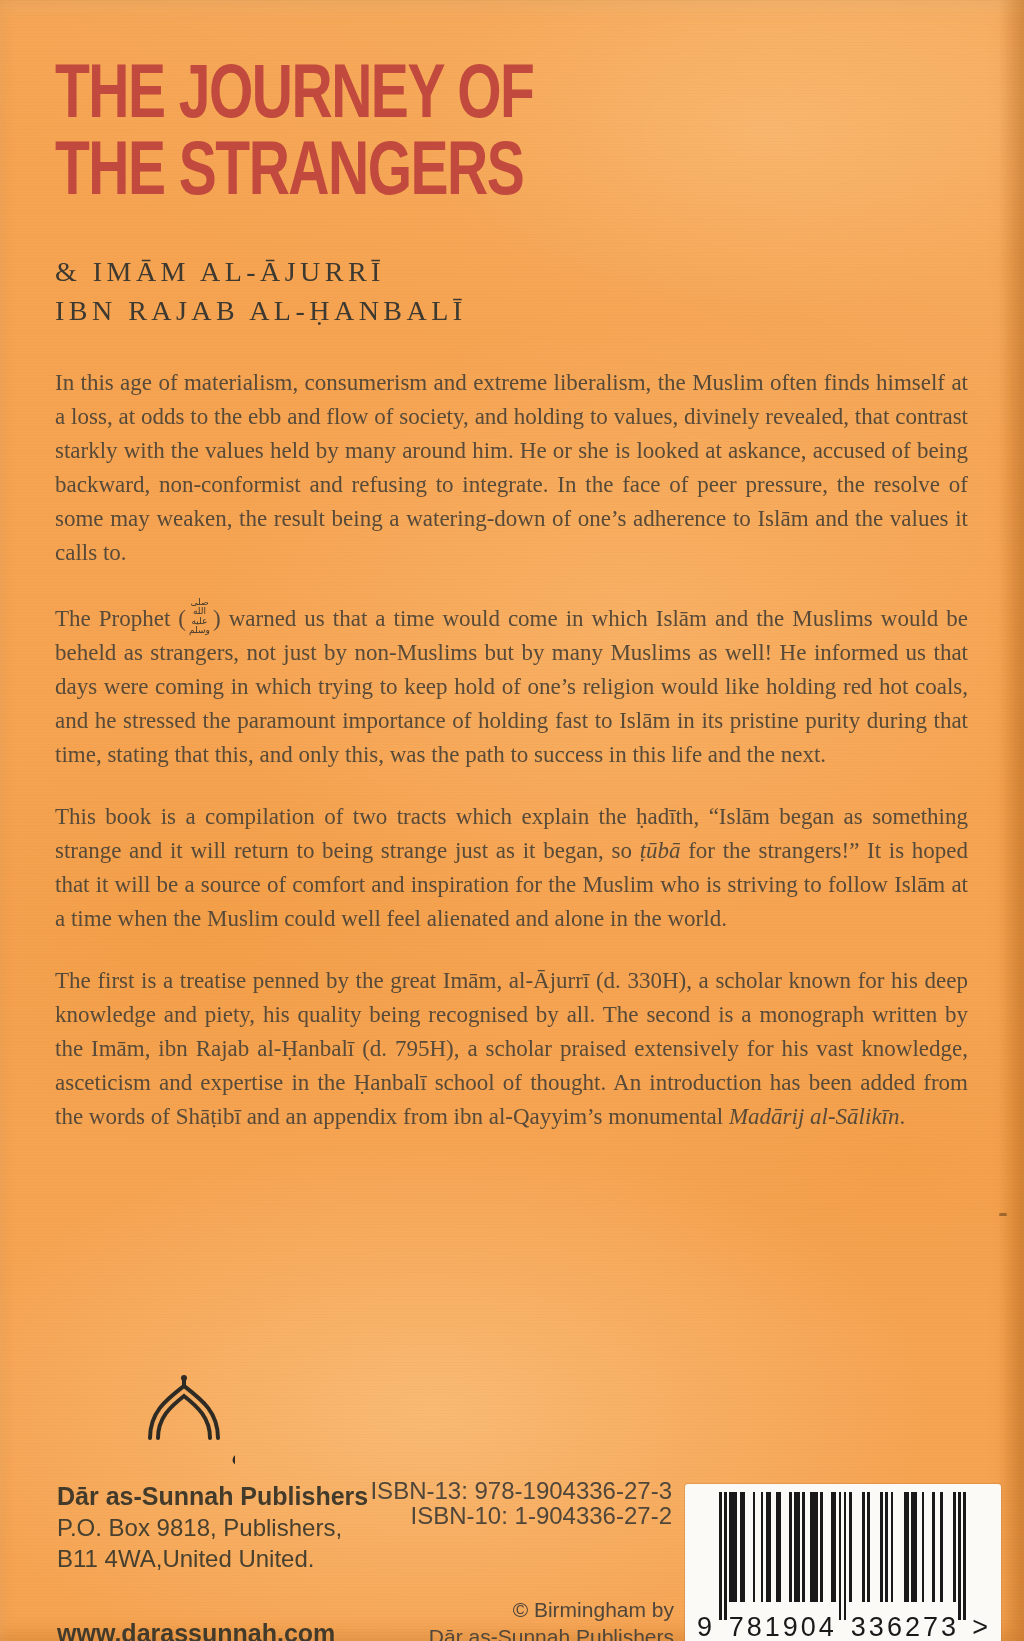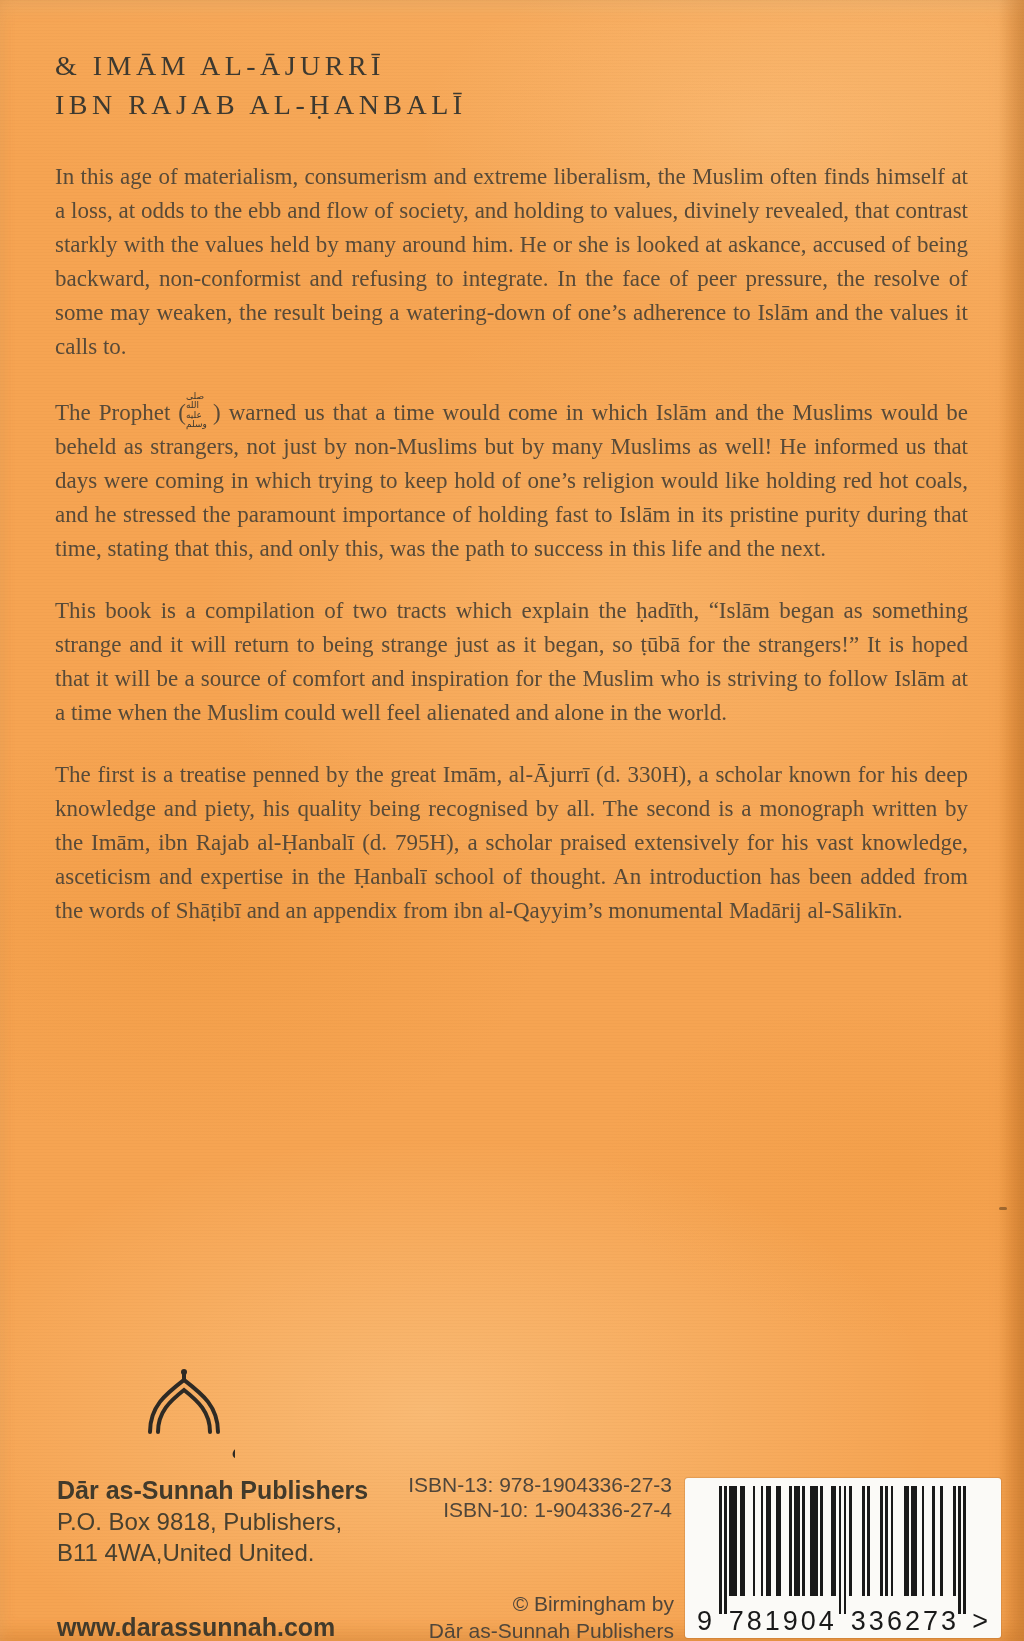--- a/index.html
+++ b/index.html
@@ -44,42 +44,42 @@
 
   
   .blurb{margin:36px 56px 13px 55px;}
   .blurb p{
     margin:0 0 28px 0;
     font-family:"Liberation Serif","DejaVu Serif",serif;
     font-size:23px;line-height:34px;
     text-align:justify;color:#584A38;
   }
   .blurb p:last-child{margin-bottom:0;}
-  .it{}
+  .it{font-style:italic;}
   .pbuh{
     display:inline-block;width:27px;
     font-family:"DejaVu Sans",sans-serif;
     font-size:9px;line-height:1.05;vertical-align:-7px;
-    color:#3A362E;
+    text-align:center;color:#3A362E;
   }
 
   
   .logo{position:absolute;left:50px;top:1322px;width:185px;height:105px;}
   .publisher{
     position:absolute;left:57px;top:1429px;
     font-size:24px;line-height:31px;color:#48402F;
   }
   .publisher .bold{font-weight:bold;font-size:25px;color:#423A2B;}
   .website{
     position:absolute;left:57px;top:1567px;
     font-weight:bold;font-size:25px;color:#423A2B;
   }
   .isbns{
     position:absolute;right:352px;top:1426px;
-    text-align:right;font-size:21px;line-height:25px;color:#50463A;
+    text-align:right;font-size:24px;line-height:25px;color:#50463A;
   }
   .copyright{
     position:absolute;right:350px;top:1544px;
     text-align:right;font-size:21px;line-height:27px;color:#50463A;
   }
   .barcode-box{
     position:absolute;left:685px;top:1432px;width:316px;height:160px;
     background:#FBFAF7;border-radius:3px;
     box-shadow:0 0 0 1px rgba(120,70,20,.15);
   }
@@ -87,20 +87,24 @@
     position:absolute;left:999px;top:1161px;width:8px;height:3px;
     background:rgba(94,62,28,.55);border-radius:2px;
   }
 </style>
 </head>
 <body>
 
 <div class="page">
   <div class="content">
 
+    <div class="title">
+      <div class="title-line">THE JOURNEY OF</div>
+      <div class="title-line">THE STRANGERS</div>
+    </div>
 
     <div class="authors">
       <div>&amp; IMĀM AL-ĀJURRĪ</div>
       <div>IBN RAJAB AL-ḤANBALĪ</div>
     </div>
 
     <div class="blurb">
         <p><span>In this age of materialism, consumerism and extreme liberalism, the Muslim often finds himself at a loss, at odds to the ebb and flow of society, and holding to values, divinely revealed, that contrast starkly with the values held by many around him. He or she is looked at askance, accused of being backward, non-conformist and refusing to integrate. In the face of peer pressure, the resolve of some may weaken, the result being a watering-down of one’s adherence to Islām and the values it calls to.</span></p>
         <p><span>The Prophet (</span><span class="pbuh">صلى الله عليه وسلم</span><span>) warned us that a time would come in which Islām and the Muslims would be beheld as strangers, not just by non-Muslims but by many Muslims as well! He informed us that days were coming in which trying to keep hold of one’s religion would like holding red hot coals, and he stressed the paramount importance of holding fast to Islām in its pristine purity during that time, stating that this, and only this, was the path to success in this life and the next.</span></p>
         <p><span>This book is a compilation of two tracts which explain the ḥadīth, “Islām began as something strange and it will return to being strange just as it began, so </span><span class="it">ṭūbā</span><span> for the strangers!” It is hoped that it will be a source of comfort and inspiration for the Muslim who is striving to follow Islām at a time when the Muslim could well feel alienated and alone in the world.</span></p>
@@ -122,21 +126,21 @@
     <div class="publisher">
       <div class="bold">Dār as-Sunnah Publishers</div>
       <div>P.O. Box 9818, Publishers,</div>
       <div>B11 4WA,United United.</div>
     </div>
 
     <div class="website">www.darassunnah.com</div>
 
     <div class="isbns">
       <div>ISBN-13: 978-1904336-27-3</div>
-      <div>ISBN-10: 1-904336-27-4</div>
+      <div>ISBN-10: 1-904336-27-2</div>
     </div>
 
     <div class="copyright">
       <div>© Birmingham by</div>
       <div>Dār as-Sunnah Publishers</div>
     </div>
 
     <div class="barcode-box">
       <svg id="barcode-svg" width="316" height="160" viewBox="0 0 316 160" shape-rendering="crispEdges">
           <rect x="34.00" y="8" width="2.60" height="128" fill="#191919"></rect>

